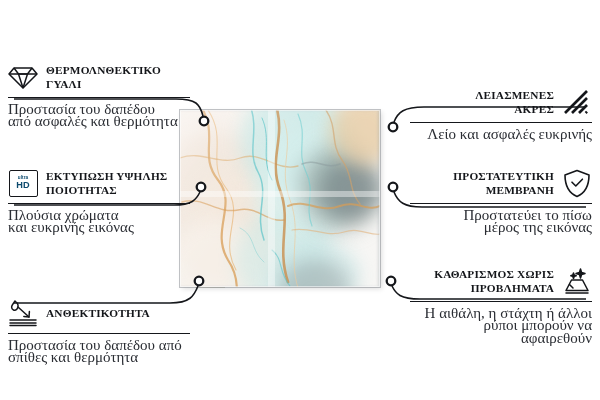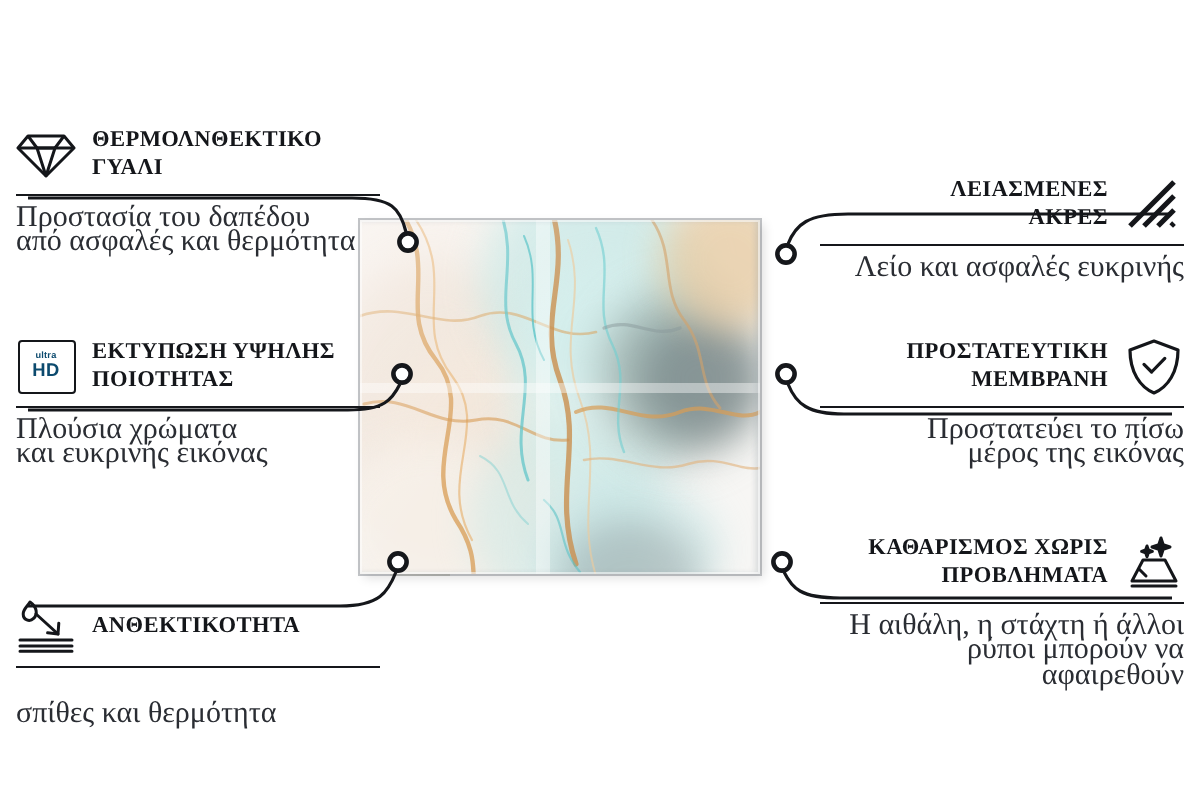--- a/index.html
+++ b/index.html
@@ -196,21 +196,21 @@
             <path d="M2 21 L28 21 M2 24 L28 24 M2 26.6 L28 26.6"></path>
           </g>
         </svg>
       </span>
       <span class="ftitle">
         <span>ΑΝΘΕΚΤΙΚΟΤΗΤΑ</span><br>
       </span>
     </div>
     <div class="frule"></div>
     <div class="fdesc">
-      <br>
+      <span>Προστασία του δαπέδου από</span><br>
       <span>σπίθες και θερμότητα</span>
     </div>
   </div>
 
   <div class="feat right" style="top:64px;margin-top:23px;">
     <div class="fhead">
       <span class="ftitle">
         <span>ΛΕΙΑΣΜΕΝΕΣ</span><br>
         <span>ΑΚΡΕΣ</span>
       </span>

